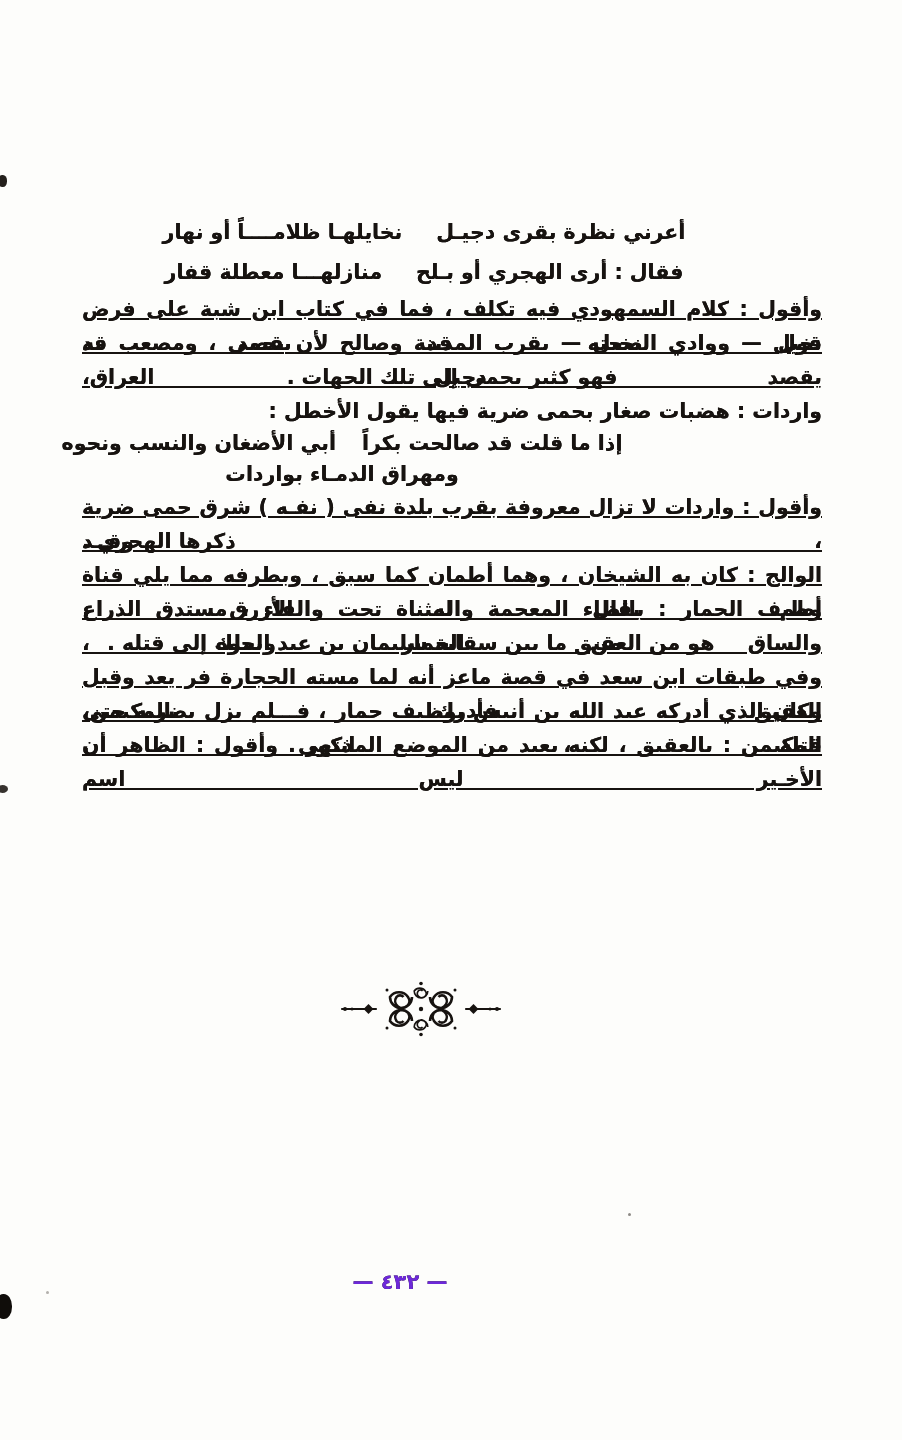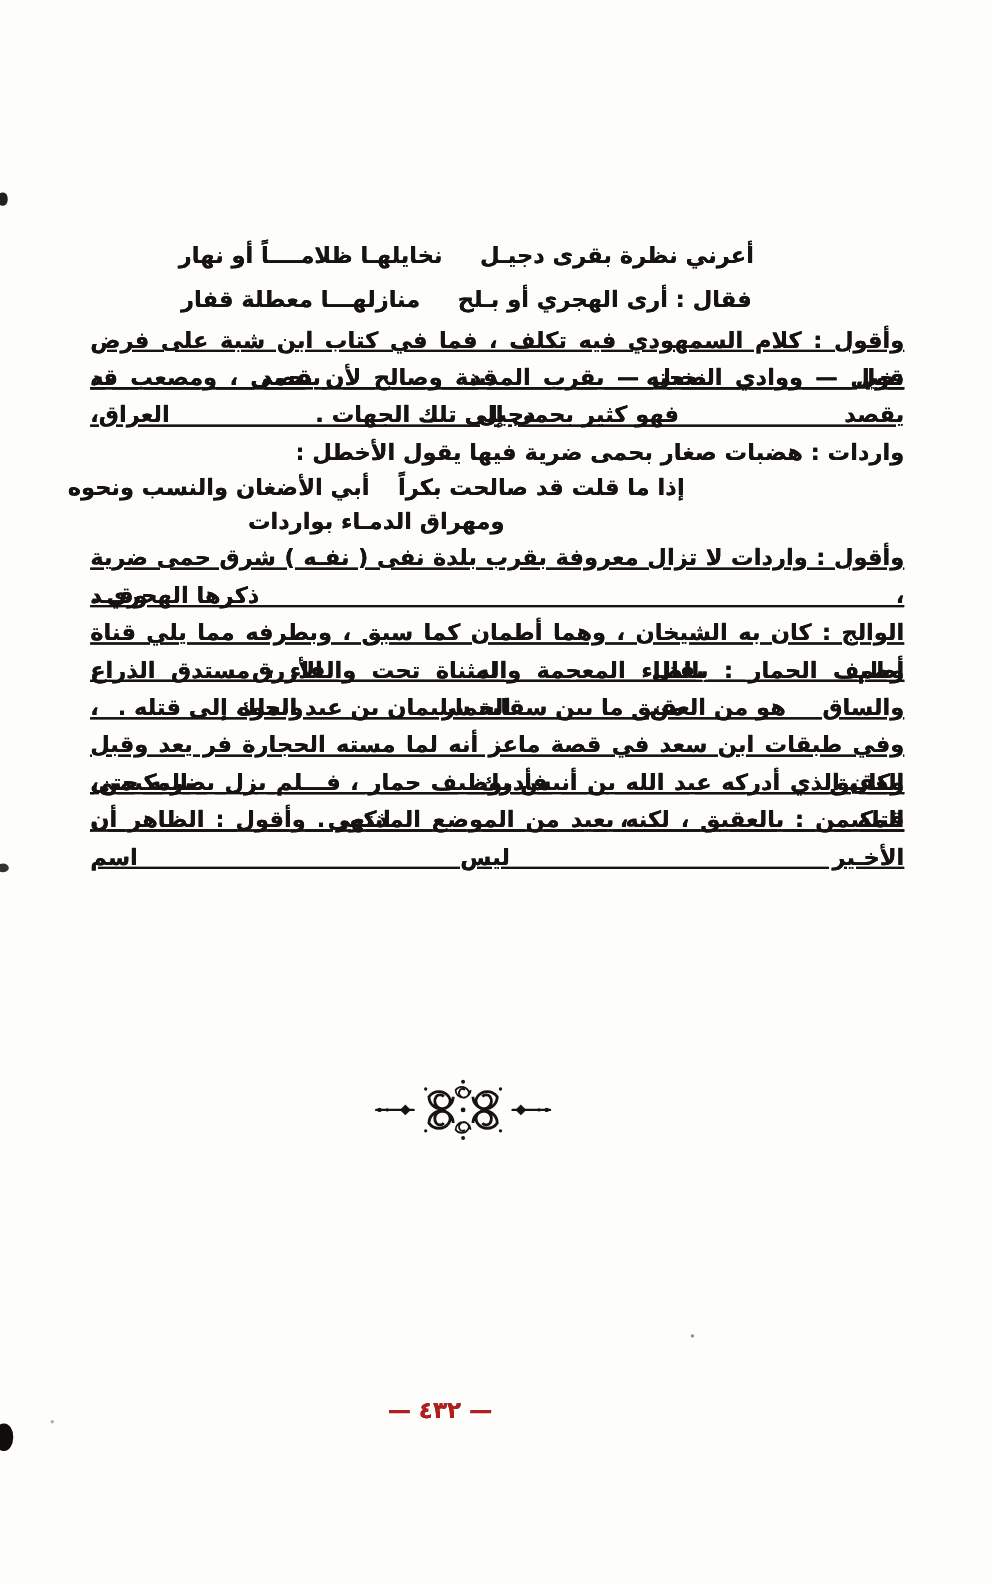--- a/index.html
+++ b/index.html
@@ -47,21 +47,21 @@
     top:980px;left:340px;
     width:162px;height:58px;
   }
   
   .footer{
     position:absolute;
     top:1270px;left:0;width:800px;
     text-align:center;
     direction:rtl;
     font-size:21px;font-weight:700;
-    color:#b91c1c;
+    color:#6d28d9;
     letter-spacing:3px;
     text-shadow:0 0 .35px #171310;
   }
   
   .ink{position:absolute;background:#1b1713;}
   .ink.m1{top:175px;left:-2px;width:9px;height:12px;border-radius:45%;background:#24201c;}
   .ink.m2{top:785px;left:-3px;width:11px;height:8px;border-radius:50%;background:#36322e;}
   .ink.m3{top:1294px;left:-5px;width:17px;height:25px;border-radius:48%;background:#100d0a;}
   .ink.s1{top:1213px;left:628px;width:3px;height:3px;border-radius:50%;background:#8d8a86;}
   .ink.s2{top:1291px;left:46px;width:3px;height:3px;border-radius:50%;background:#b3b0ac;}

